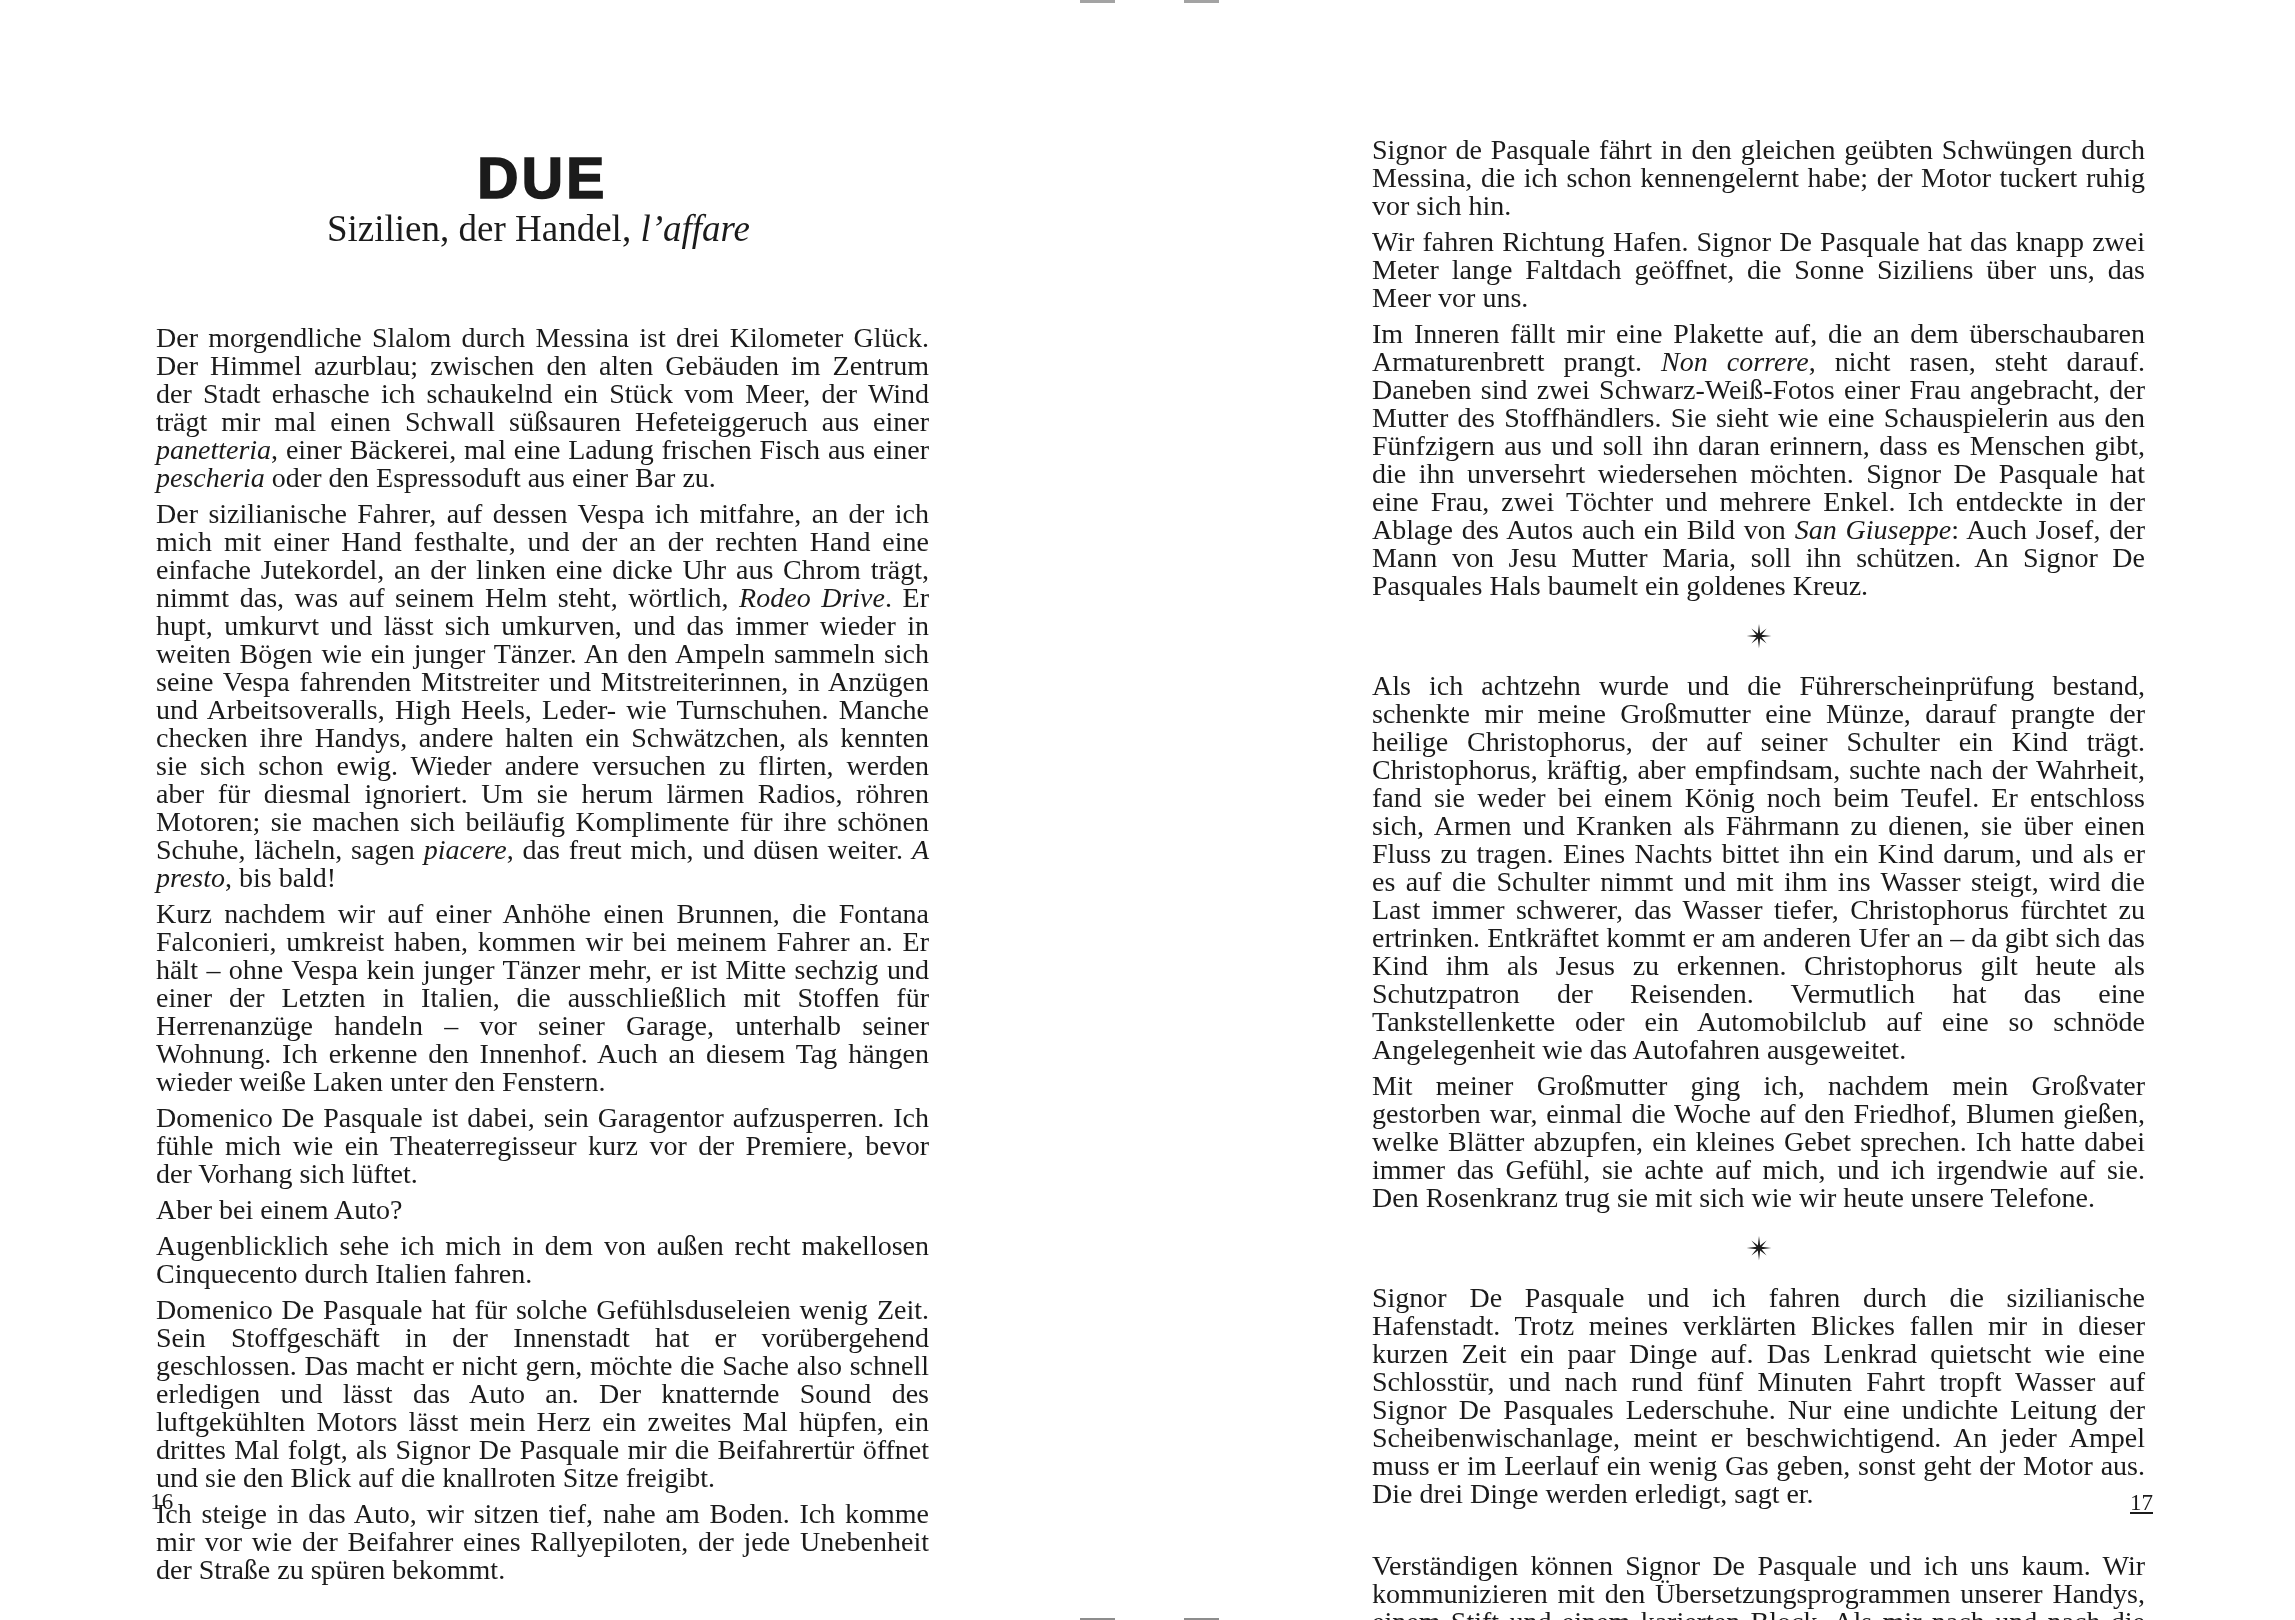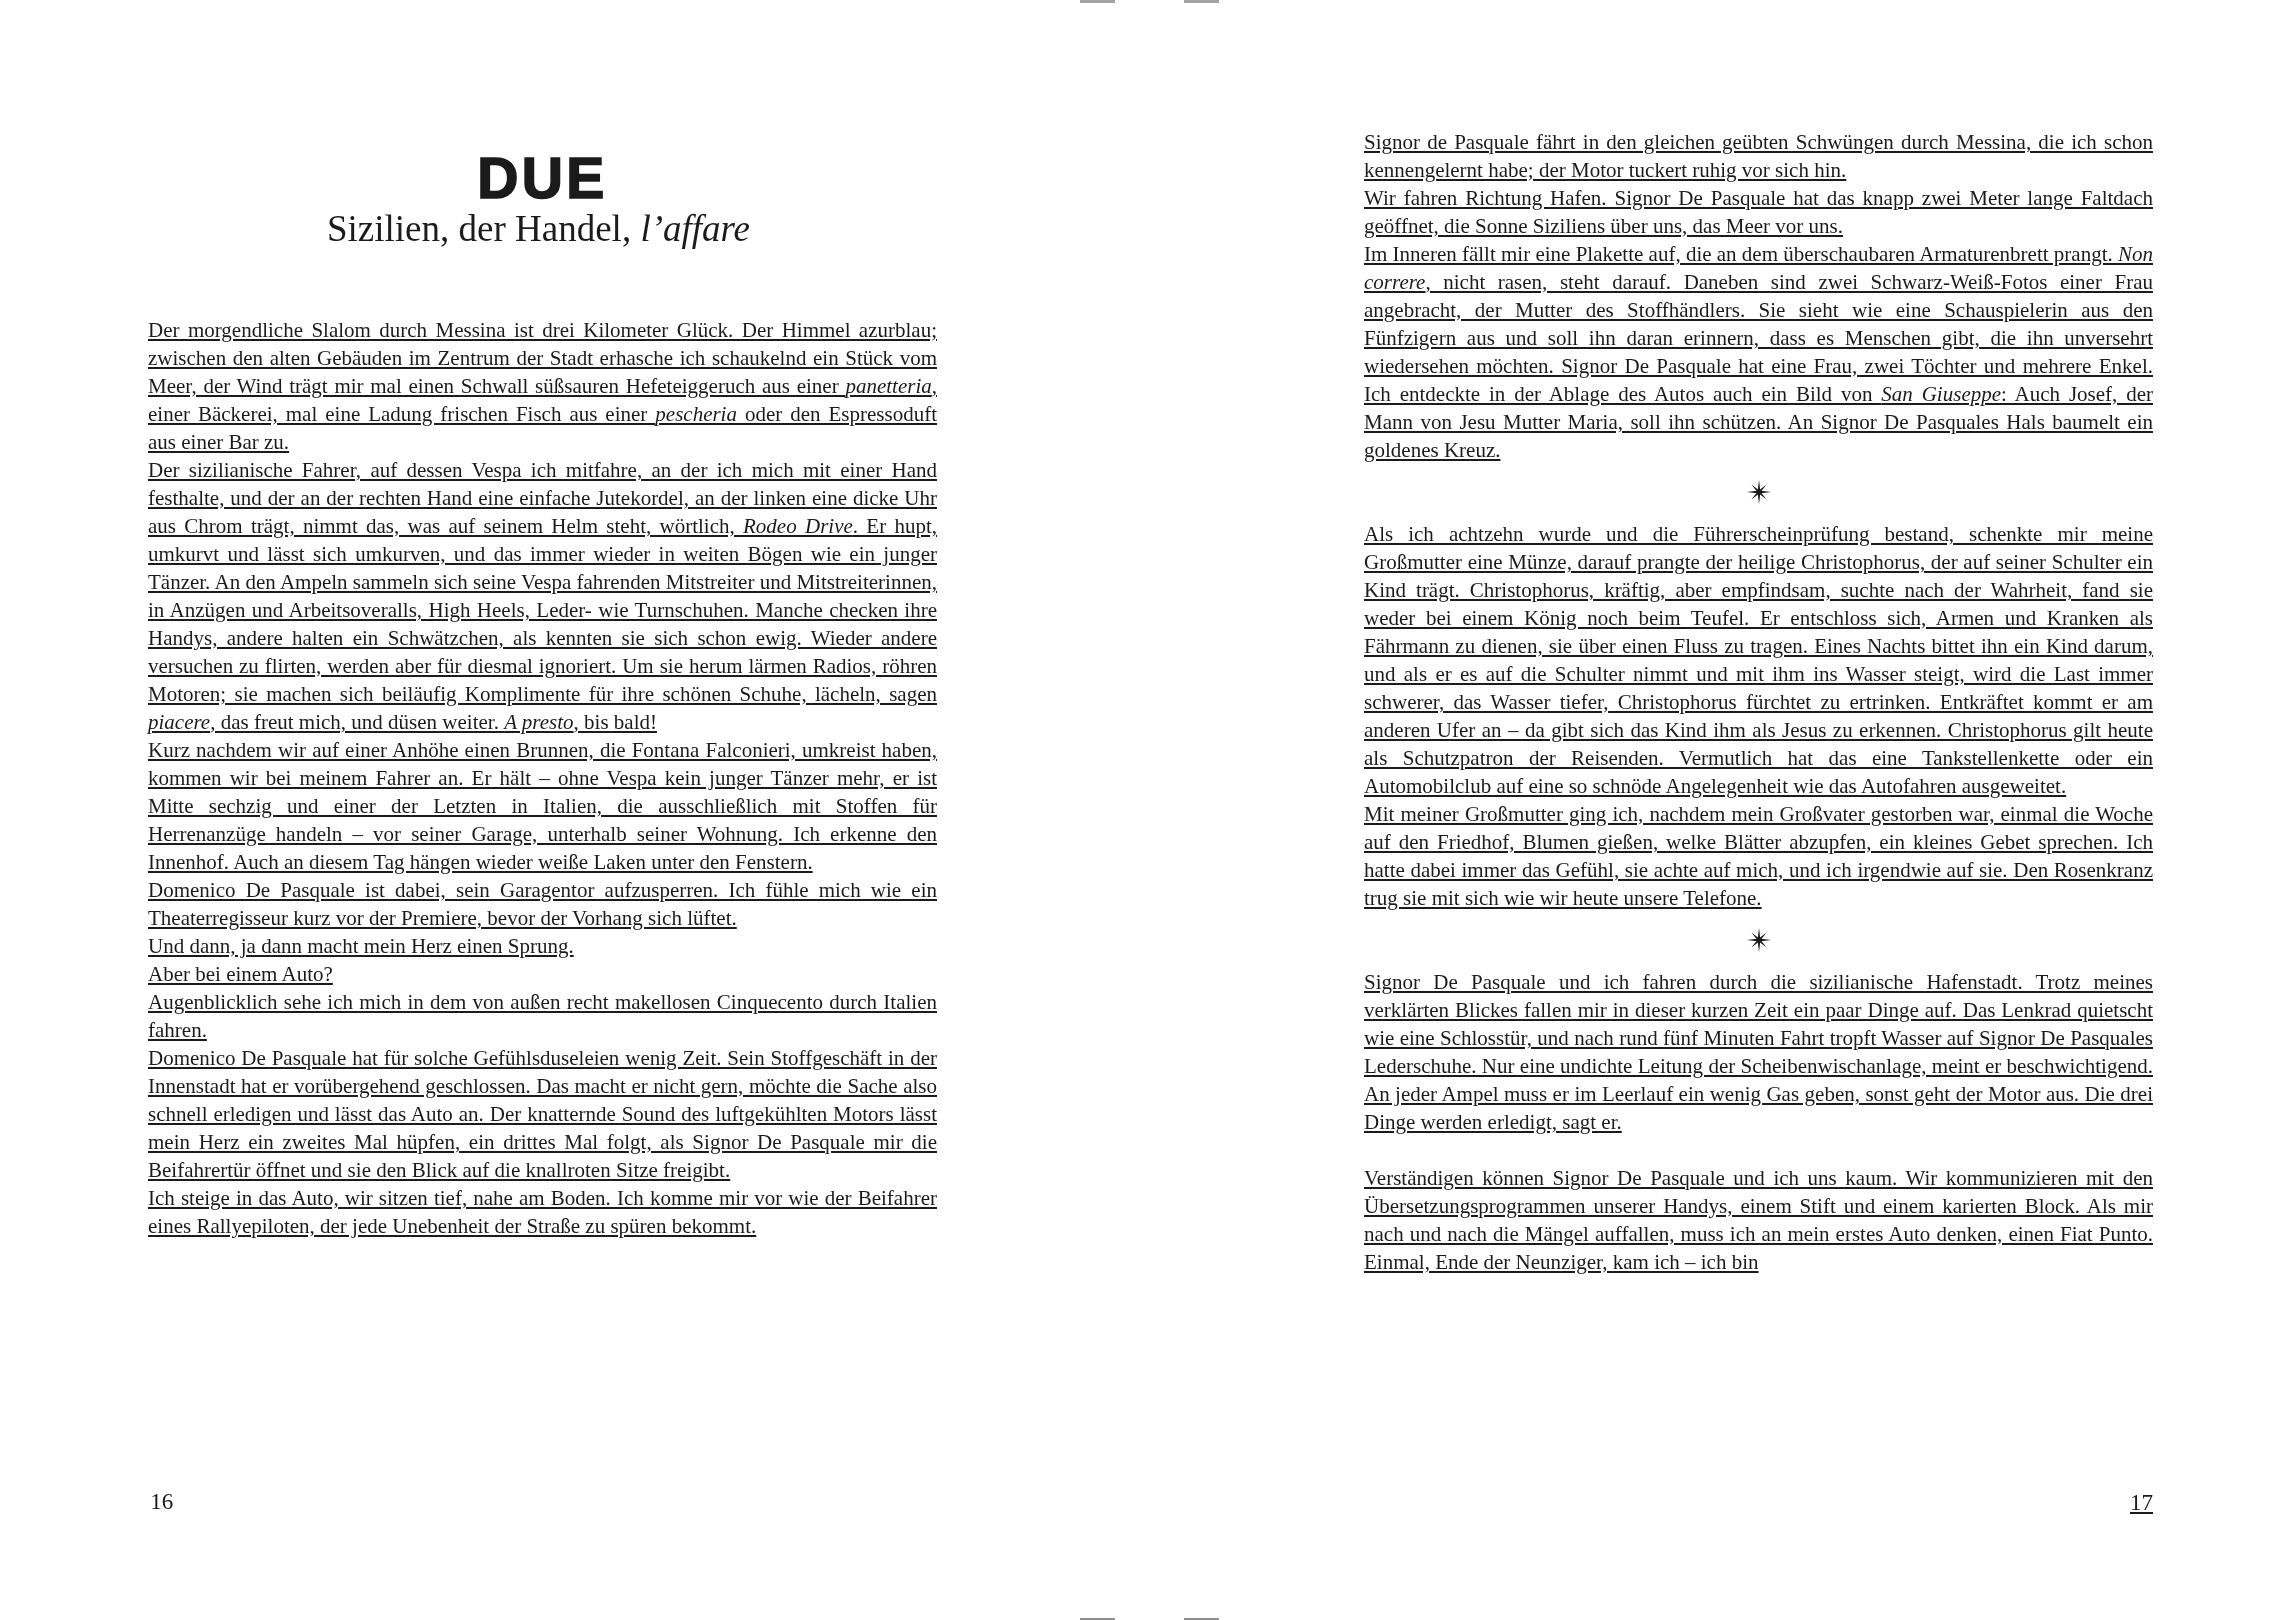--- a/index.html
+++ b/index.html
@@ -58,26 +58,25 @@
   
   .page-body {
     position: absolute;
     left: 0;
     width: 789px;
   }
   #page-left  .page-body { top: 316px; }
   #page-right .page-body { top: 128px; }
 
   .para {
-    margin: 0;
-    font-size: 21px;
+    margin: 8px;
+    font-size: 28px;
     line-height: 28px;
     text-align: justify;
     hyphens: manual;
-    text-decoration: underline;
   }
   .para em { font-style: italic; }
 
   .ornament {
     height: 56px;
     display: flex;
     align-items: center;
     justify-content: center;
   }
   .ornament svg { display: block; }
@@ -115,21 +114,20 @@
   <div class="crop-mark bottom" id="mark-bot-2"></div>
 
   <div class="page" id="page-left">
     <h1 class="chapter-number">DUE</h1>
     <h2 class="chapter-subtitle"><span>Sizilien, der Handel, </span><em>l’affare</em></h2>
     <div class="page-body">
         <p class="para"><span>Der morgendliche Slalom durch Messina ist drei Kilometer Glück. Der Himmel azurblau; zwischen den alten Gebäuden im Zentrum der Stadt erhasche ich schaukelnd ein Stück vom Meer, der Wind trägt mir mal einen Schwall süßsauren Hefeteiggeruch aus einer </span><em>panetteria</em><span>, einer Bäckerei, mal eine Ladung frischen Fisch aus einer </span><em>pescheria</em><span> oder den Espressoduft aus einer Bar zu.</span></p>
         <p class="para"><span>Der sizilianische Fahrer, auf dessen Vespa ich mitfahre, an der ich mich mit einer Hand festhalte, und der an der rechten Hand eine einfache Jutekordel, an der linken eine dicke Uhr aus Chrom trägt, nimmt das, was auf seinem Helm steht, wörtlich, </span><em>Rodeo Drive</em><span>. Er hupt, umkurvt und lässt sich umkurven, und das immer wieder in weiten Bögen wie ein junger Tänzer. An den Ampeln sammeln sich seine Vespa fahrenden Mitstreiter und Mitstreiterinnen, in Anzügen und Arbeitsoveralls, High Heels, Leder- wie Turnschuhen. Manche checken ihre Handys, andere halten ein Schwätzchen, als kennten sie sich schon ewig. Wieder andere versuchen zu flirten, werden aber für diesmal ignoriert. Um sie herum lärmen Radios, röhren Motoren; sie machen sich beiläufig Komplimente für ihre schönen Schuhe, lächeln, sagen </span><em>piacere</em><span>, das freut mich, und düsen weiter. </span><em>A presto</em><span>, bis bald!</span></p>
         <p class="para"><span>Kurz nachdem wir auf einer Anhöhe einen Brunnen, die Fontana Falconieri, umkreist haben, kommen wir bei meinem Fahrer an. Er hält – ohne Vespa kein junger Tänzer mehr, er ist Mitte sechzig und einer der Letzten in Italien, die ausschließlich mit Stoffen für Herrenanzüge handeln – vor seiner Garage, unterhalb seiner Wohnung. Ich erkenne den Innenhof. Auch an diesem Tag hängen wieder weiße Laken unter den Fenstern.</span></p>
         <p class="para"><span>Domenico De Pasquale ist dabei, sein Garagentor aufzusperren. Ich fühle mich wie ein Theaterregisseur kurz vor der Premiere, bevor der Vorhang sich lüftet.</span></p>
-        <p class="para"><span>Und dann, ja dann macht mein Herz einen Sprung.</span></p>
         <p class="para"><span>Aber bei einem Auto?</span></p>
         <p class="para"><span>Augenblicklich sehe ich mich in dem von außen recht makellosen Cinquecento durch Italien fahren.</span></p>
         <p class="para"><span>Domenico De Pasquale hat für solche Gefühlsduseleien wenig Zeit. Sein Stoffgeschäft in der Innenstadt hat er vorübergehend geschlossen. Das macht er nicht gern, möchte die Sache also schnell erledigen und lässt das Auto an. Der knatternde Sound des luftgekühlten Motors lässt mein Herz ein zweites Mal hüpfen, ein drittes Mal folgt, als Signor De Pasquale mir die Beifahrertür öffnet und sie den Blick auf die knallroten Sitze freigibt.</span></p>
         <p class="para"><span>Ich steige in das Auto, wir sitzen tief, nahe am Boden. Ich komme mir vor wie der Beifahrer eines Rallyepiloten, der jede Unebenheit der Straße zu spüren bekommt.</span></p>
       </div>
     <div class="page-number">16</div>
   </div>
 
   <div class="page" id="page-right">
     <div class="page-body">

